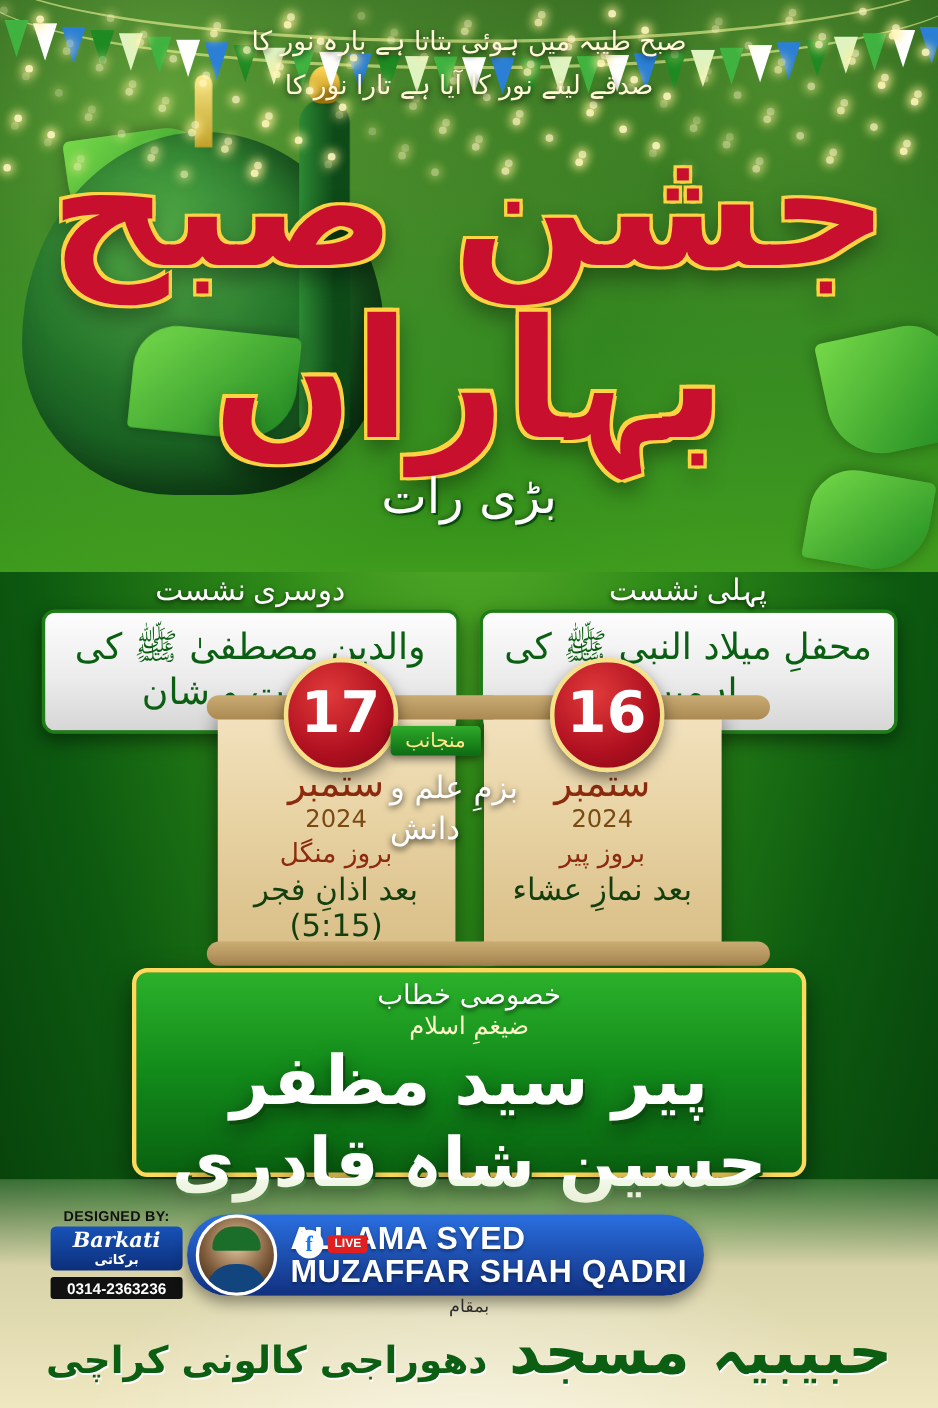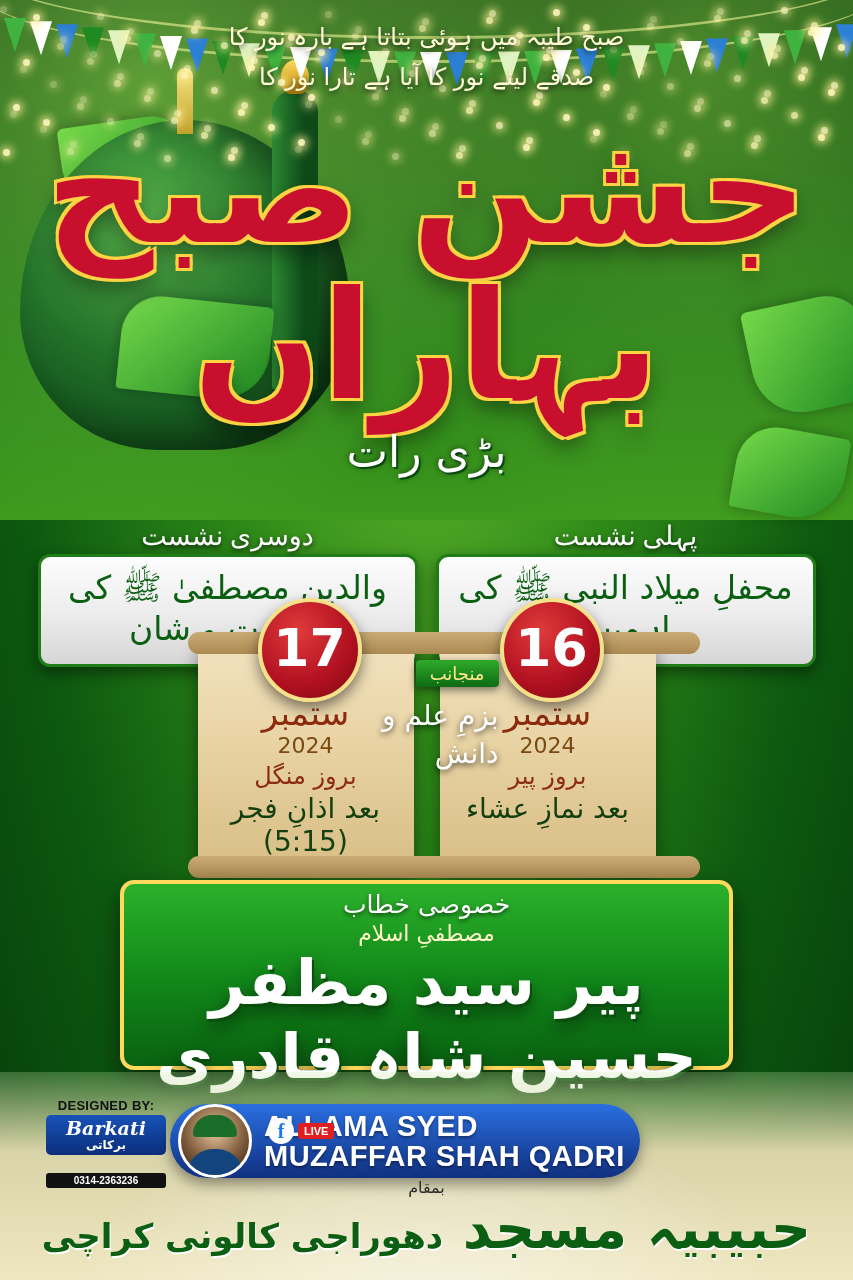--- a/index.html
+++ b/index.html
@@ -244,21 +244,21 @@
     font-family: "DejaVu Sans", sans-serif;
     font-size: 28px;
     color: #123f0d;
     margin-top: 2px;
   }
   .mid-tag {
     position: absolute;
     left: 50%; top: 660px; margin-left: -72px;
     width: 144px;
     direction: rtl;
-    text-align: right;
+    text-align: left;
     z-index: 4;
   }
   .mid-tag .ribbon {
     display: inline-block;
     background: linear-gradient(180deg,#2faa2a,#0c6b13);
     color: #ffe98a;
     font-family: "DejaVu Sans", sans-serif;
     font-size: 18px;
     padding: 3px 14px;
     border-radius: 4px;
@@ -345,25 +345,25 @@
     font-style: italic;
     font-size: 19px;
     line-height: 1;
   }
   .designed .brand-ur {
     font-family: "DejaVu Sans", sans-serif;
     font-size: 12px;
     direction: rtl;
   }
   .designed .phone {
-    margin-top: 18px;
+    margin-top: 6px;
     background: #111;
     color: #fff;
     font-family: "Liberation Sans", sans-serif;
-    font-size: 10px;
+    font-size: 14px;
     font-weight: bold;
     padding: 2px 0;
     border-radius: 3px;
   }
   .live-bar {
     position: absolute;
     left: 170px; top: 1104px;
     width: 470px; height: 74px;
     background: linear-gradient(180deg,#2a6fe0,#11307f);
     border-radius: 37px;
@@ -698,21 +698,21 @@
     </div>
   </div>
 
   <div class="mid-tag">
     <div class="ribbon">منجانب</div>
     <div class="bazm">بزمِ علم و دانش</div>
   </div>
 
   <div class="speaker">
     <div class="khas">خصوصی خطاب</div>
-    <div class="zeegham">مصطفیِ اسلام</div>
+    <div class="zeegham">ضیغمِ اسلام</div>
     <div class="name">پیر سید مظفر حسین شاہ قادری</div>
   </div>
 
   <div class="bottom">
     <div class="bottom-bg"></div>
   </div>
 
   <div class="designed">
     <div class="dby">DESIGNED BY:</div>
     <div class="card">

